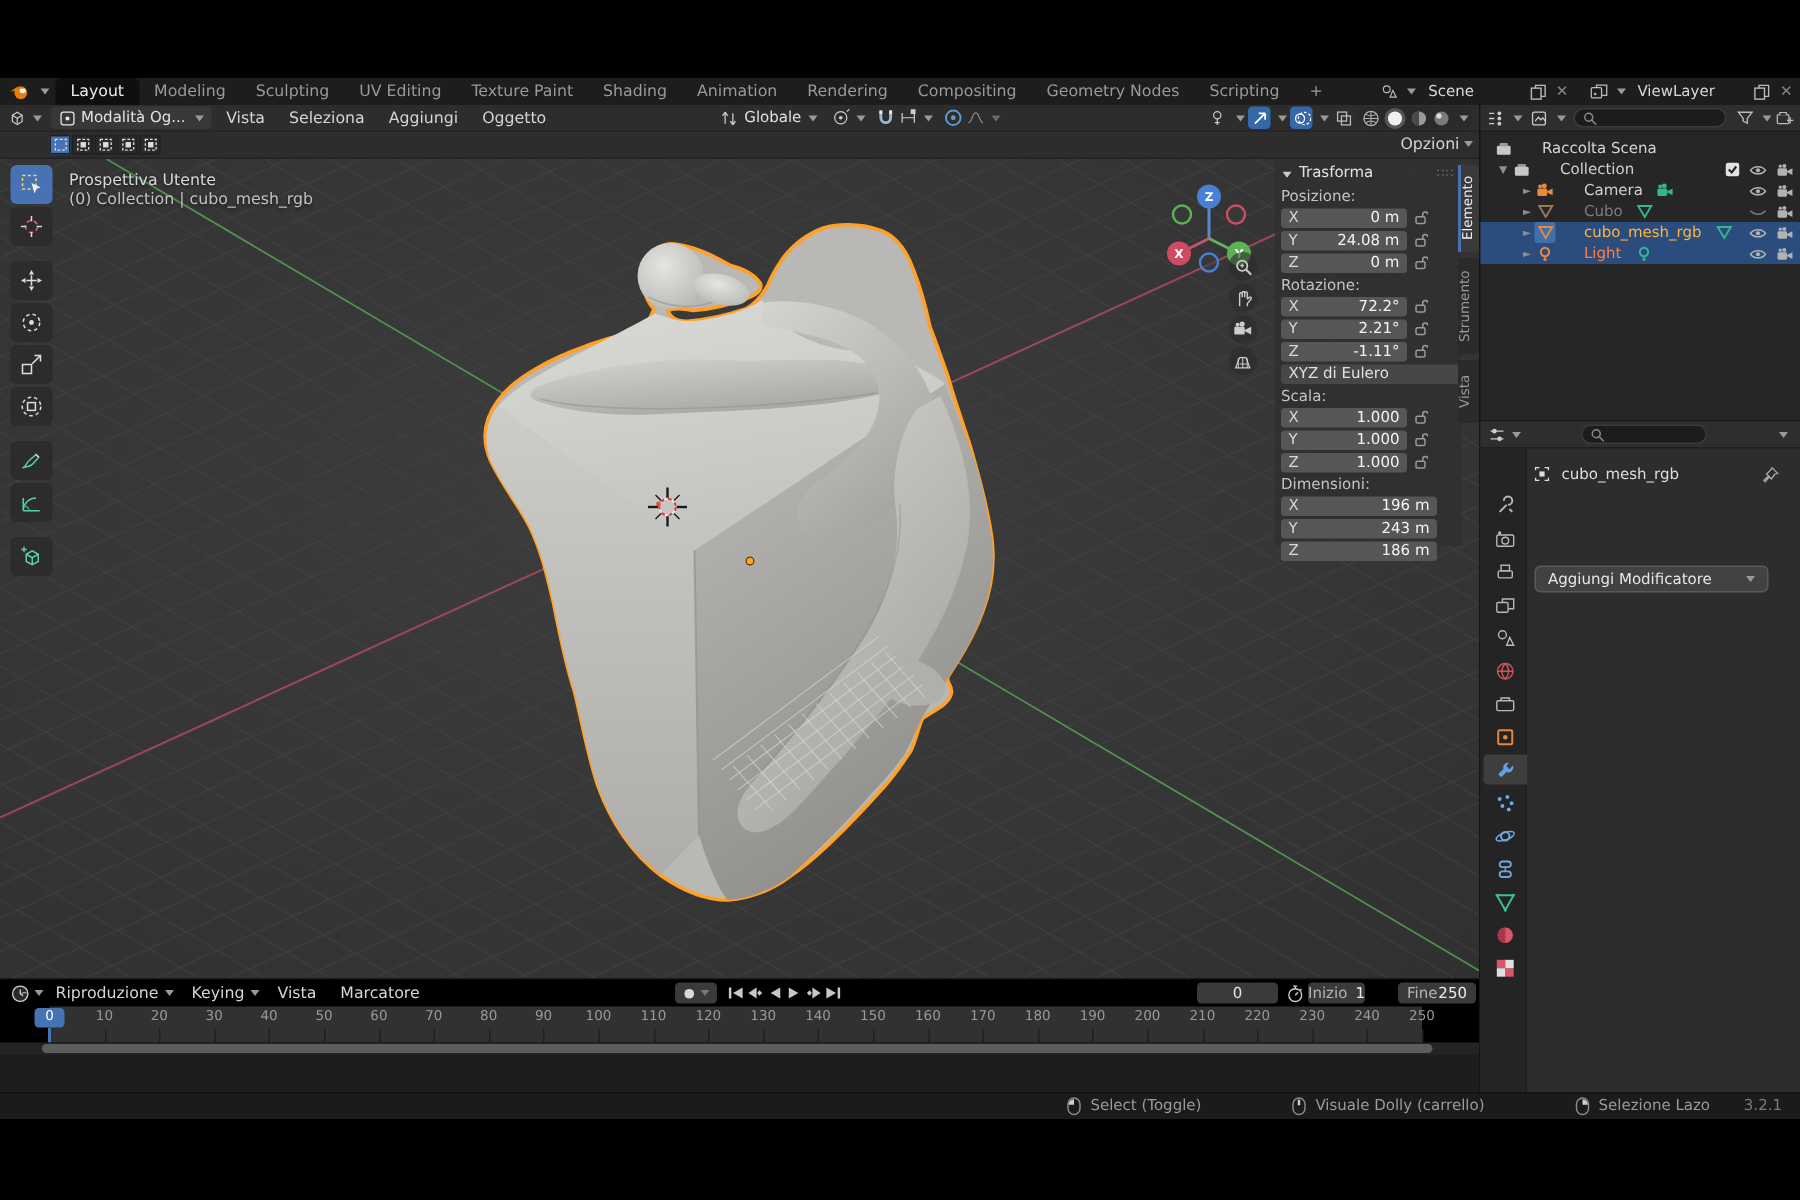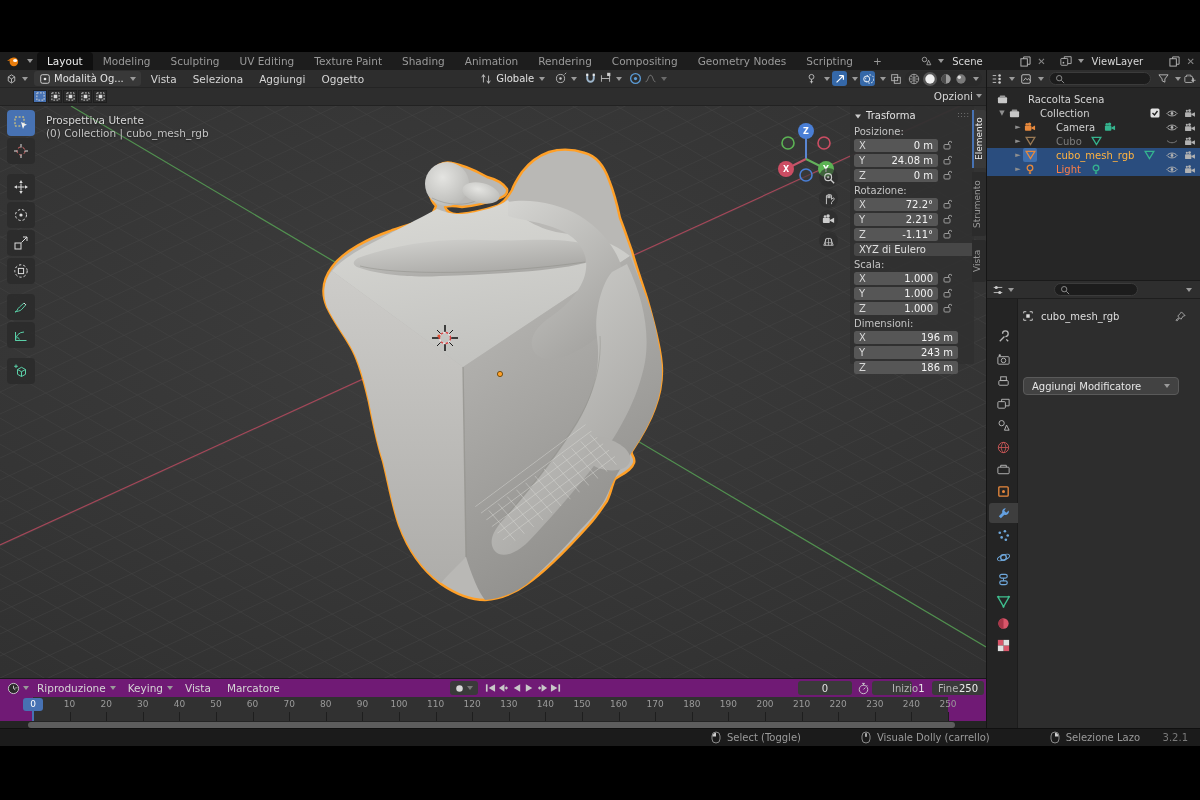--- a/index.html
+++ b/index.html
@@ -68,21 +68,21 @@
   #props { position:absolute; left:986px; top:228px; width:214px; height:448px; background:#2d2d2d; border-left:1px solid #151515; border-top:1px solid #1a1a1a; }
   #props-hdr { height:18px; background:#2e2e2e; border-bottom:1px solid #1e1e1e; display:flex; align-items:center; padding:0 4px; }
   #props-tabs { position:absolute; left:0; top:18px; width:31px; height:430px; background:#242424; border-right:1px solid #1c1c1c; }
   .ptab { position:absolute; left:2px; width:29px; height:20px; display:flex; align-items:center; justify-content:center; }
   .ptab.active { background:#3e3e3e; border-radius:3px 0 0 3px; }
   #breadcrumb { position:absolute; left:34px; top:28px; display:flex; align-items:center; gap:6px; color:#dedede; }
   #addmod { position:absolute; left:36px; top:96px; width:156px; height:18px; background:#424242; border:1px solid #5a5a5a; border-radius:4px; display:flex; align-items:center; padding:0 8px; color:#e6e6e6; }
   #addmod .caret { margin-left:auto; }
 
   
-  #timeline { position:absolute; left:0; top:626px; width:986px; height:50px; background:#701a75; border-top:1px solid #191919; }
+  #timeline { position:absolute; left:0; top:600px; width:986px; height:50px; background:#000000; border-top:1px solid #191919; }
   #tl-hdr { height:18px; display:flex; align-items:center; }
   #tl-hdr .menu-item { padding:0 8px; color:#d5d5d5; font-size:10.5px; }
   #tl-ruler { position:absolute; top:18px; left:0; width:986px; height:15px; background:#282828; }
   #tl-range { position:absolute; top:18px; left:33px; width:915px; height:24px; background:#313131; }
   .tick-label { position:absolute; top:20px; transform:translateX(-50%); color:#9a9a9a; font-size:9px; }
   #tl-track { position:absolute; top:33px; left:0; width:986px; height:9px; background:#242424; }
   .tick-line { position:absolute; top:33px; width:1px; height:9px; background:#1e1e1e; }
   #playhead-box { position:absolute; left:23px; top:19px; width:20px; height:13px; background:#4772b3; border-radius:3px; color:#fff; text-align:center; line-height:13px; font-size:9px; }
   #playhead-line { position:absolute; left:32px; top:32px; width:2px; height:10px; background:#4772b3; }
   #tl-scroll { position:absolute; top:42px; left:0; width:986px; height:8px; background:#242424; }
@@ -1215,21 +1215,21 @@
       <div class="tl-btn" style="position:absolute; left:798px; width:54px; justify-content:center; color:#e0e0e0">
         <span>0</span>
       </div>
       <span class="mini-icon" style="position:absolute; left:856px; top:2px">
         <svg width="13" height="13" viewBox="0 0 14 14">
             <circle cx="7" cy="8" r="4.6" fill="none" stroke="#ccc"></circle>
             <path d="M5.5 1.5h3M7 1.5v2M10.5 3.5l1 1" stroke="#ccc"></path>
             <path d="M7 8l2-2" stroke="#ccc"></path>
           </svg>
       </span>
-      <div class="tl-btn" style="position:absolute; left:872px; width:38px; justify-content:space-between; padding:0 20px">
+      <div class="tl-btn" style="position:absolute; left:872px; width:38px; justify-content:space-between; padding:0 0">
         <span style="color:#b5b5b5">Inizio</span>
         <span style="color:#ececec">1</span>
       </div>
       <div class="tl-btn" style="position:absolute; left:932px; width:52px; justify-content:space-between; padding:0 6px">
         <span style="color:#b5b5b5">Fine</span>
         <span style="color:#ececec">250</span>
       </div>
     </div>
     <div id="tl-range"></div>
     <div id="tl-ruler" style="background:transparent"></div>

